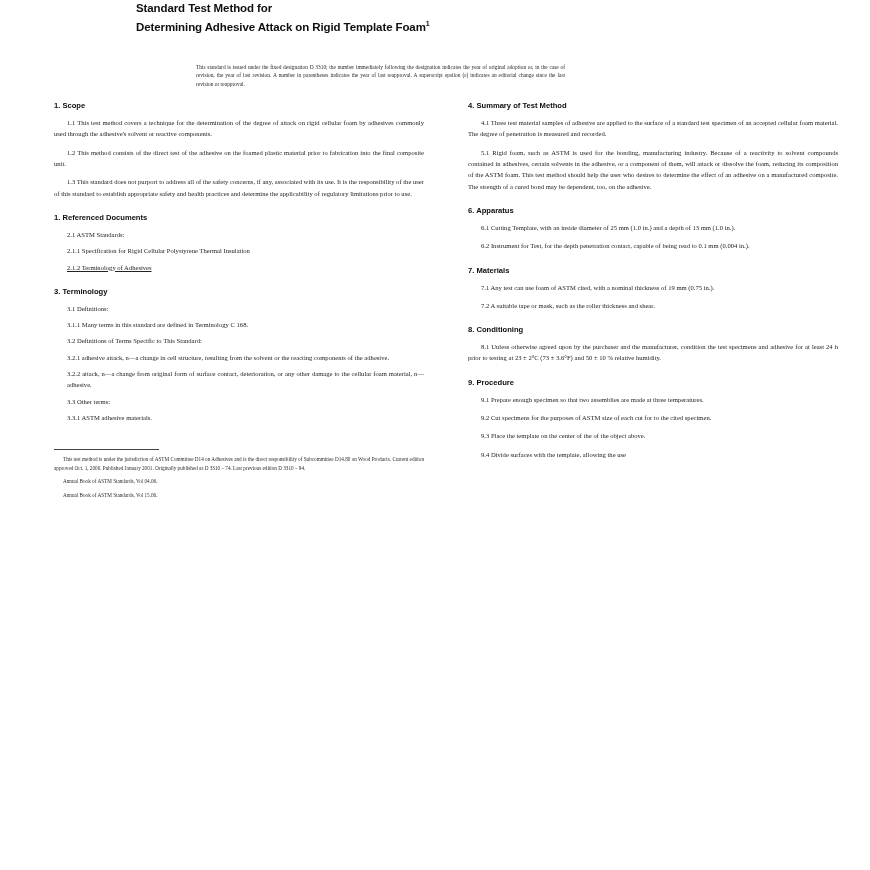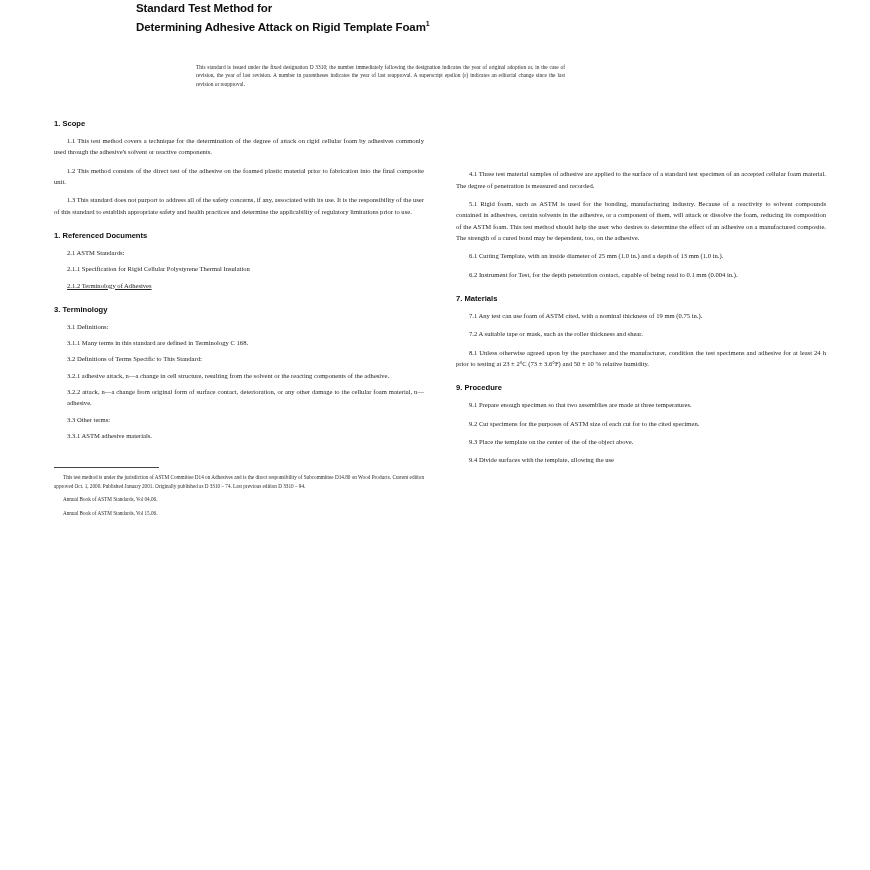--- a/index.html
+++ b/index.html
@@ -50,23 +50,22 @@
     margin-right: 75px;
     font-size: 5.4px;
     line-height: 1.62;
     text-align: justify;
     color: #2a2a2a;
     filter: blur(0.5px);
   }
   
   .columns {
     display: flex;
-    margin-top: 30px;
-    gap: 32px;
-    align-items: center;
+    margin-top: 12px;
+    gap: 44px;
   }
   .col {
     width: 370px;
     flex: 0 0 370px;
   }
   h2.sec {
     font-family: "Liberation Sans", sans-serif;
     font-weight: bold;
     font-size: 7.6px;
     margin: 14px 0 7px 0;
@@ -156,31 +155,34 @@
       <p class="sub">3.3.1 ASTM adhesive materials.</p>
 
       <div class="footnote-rule"></div>
       <p class="fn">This test method is under the jurisdiction of ASTM Committee D14 on Adhesives and is the direct responsibility of Subcommittee D14.80 on Wood Products. Current edition approved Oct. 1, 2000. Published January 2001. Originally published as D 3310 – 74. Last previous edition D 3310 – 94.</p>
       <p class="fn">Annual Book of ASTM Standards, Vol 04.06.</p>
       <p class="fn">Annual Book of ASTM Standards, Vol 15.06.</p>
     </div>
 
     <div class="col">
 
+      <h2 class="sec">4. Summary of Test Method</h2>
       <p class="para">4.1 Three test material samples of adhesive are applied to the surface of a standard test specimen of an accepted cellular foam material. The degree of penetration is measured and recorded.</p>
 
       <p class="para">5.1 Rigid foam, such as ASTM is used for the bonding, manufacturing industry. Because of a reactivity to solvent compounds contained in adhesives, certain solvents in the adhesive, or a component of them, will attack or dissolve the foam, reducing its composition of the ASTM foam. This test method should help the user who desires to determine the effect of an adhesive on a manufactured composite. The strength of a cured bond may be dependent, too, on the adhesive.</p>
 
+      <h2 class="sec">6. Apparatus</h2>
       <p class="para">6.1 Cutting Template, with an inside diameter of 25 mm (1.0 in.) and a depth of 13 mm (1.0 in.).</p>
       <p class="para">6.2 Instrument for Test, for the depth penetration contact, capable of being read to 0.1 mm (0.004 in.).</p>
 
       <h2 class="sec">7. Materials</h2>
       <p class="para">7.1 Any test can use foam of ASTM cited, with a nominal thickness of 19 mm (0.75 in.).</p>
       <p class="para">7.2 A suitable tape or mask, such as the roller thickness and shear.</p>
 
+      <h2 class="sec">8. Conditioning</h2>
       <p class="para">8.1 Unless otherwise agreed upon by the purchaser and the manufacturer, condition the test specimens and adhesive for at least 24 h prior to testing at 23 ± 2°C (73 ± 3.6°F) and 50 ± 10 % relative humidity.</p>
 
       <h2 class="sec">9. Procedure</h2>
       <p class="para">9.1 Prepare enough specimen so that two assemblies are made at three temperatures.</p>
       <p class="para">9.2 Cut specimens for the purposes of ASTM size of each cut for to the cited specimen.</p>
       <p class="para">9.3 Place the template on the center of the of the object above.</p>
       <p class="para">9.4 Divide surfaces with the template, allowing the use</p>
     </div>
   </div>
 </div>

